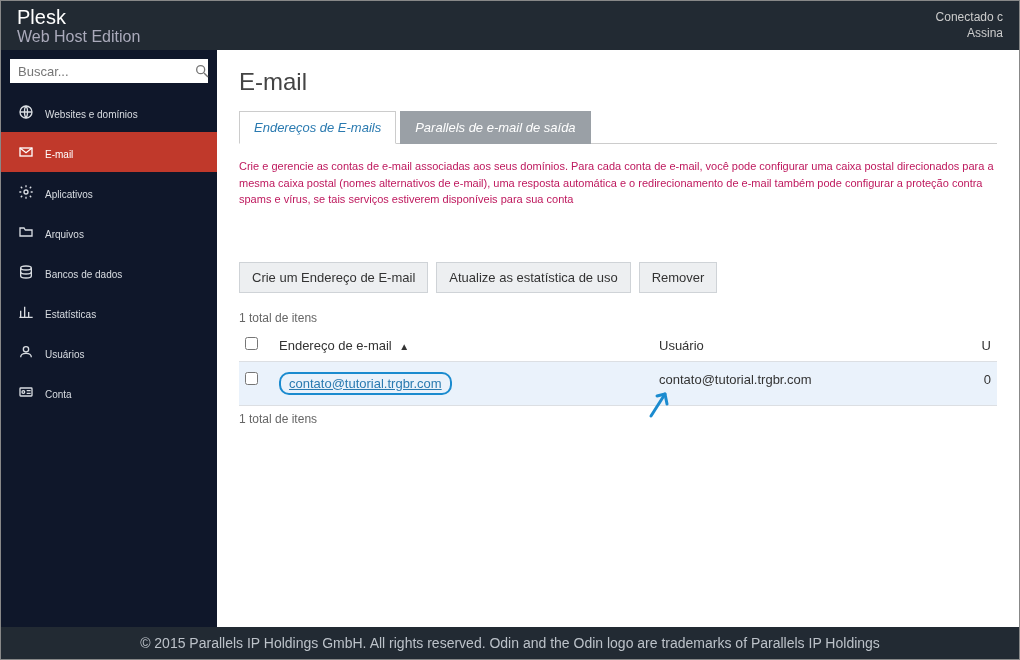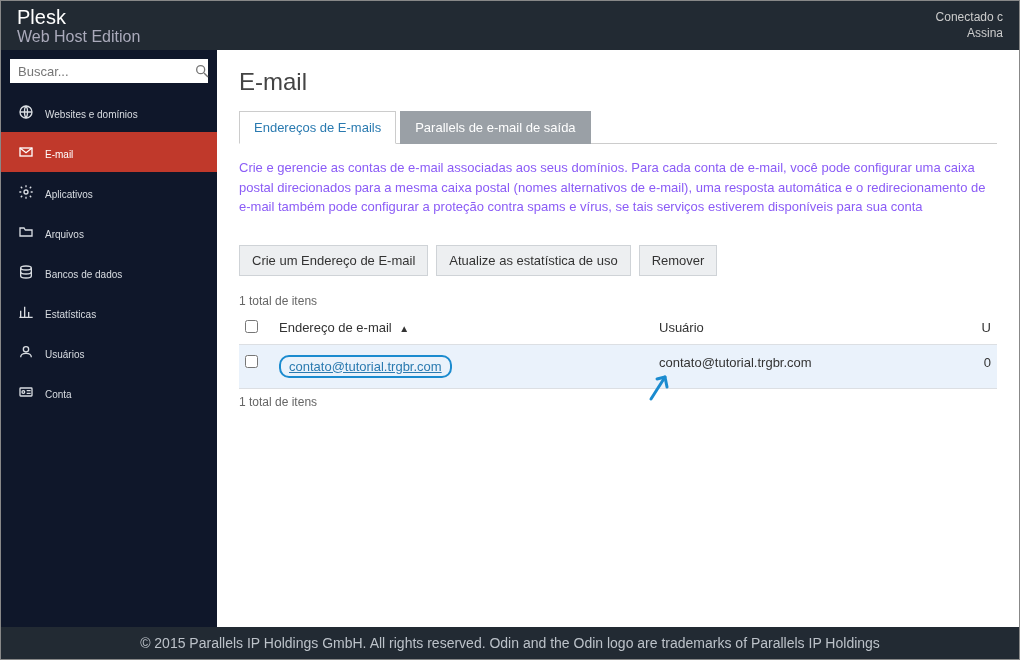--- a/index.html
+++ b/index.html
@@ -15,27 +15,27 @@
 .search-wrap { background: #fff; margin: 9px; display: flex; align-items: center; padding: 4px 8px; }
 .search-wrap input { border: none; outline: none; flex: 1; font-size: 13px; }
 .search-wrap .mag { color: #777; }
 .nav { display: flex; flex-direction: column; }
 .nav-item { display: flex; align-items: flex-end; gap: 10px; padding: 12px 16px; font-size: 10px; color: #d9dde2; cursor: pointer; }
 .nav-item.active { background: #c0392b; color: #fff; }
 .nav-item .ic { width: 18px; display: inline-flex; justify-content: center; }
 .main { flex: 1; background: #fff; padding: 18px 22px; overflow: hidden; display:flex; flex-direction:column; }
 .page-title { font-size: 24px; font-weight: 300; color: #444; margin-bottom: 14px; }
 .tabs { display: flex; gap: 4px; border-bottom: 1px solid #ccc; margin-bottom: 14px; }
-.tab { padding: 8px 14px; font-size: 13px; background: #9aa0a6; color: #fff; cursor: pointer; border: 1px solid transparent; position: relative; top: 1px; }
+.tab { padding: 8px 14px; font-size: 13px; background: #9aa0a6; color: #fff; cursor: pointer; border: 1px solid transparent; position: relative; top: 1px; font-style: italic; }
 .tab.active { background: #fff; color: #2a7ab0; border: 1px solid #ccc; border-bottom-color: #fff; }
-.desc { font-size: 13px; color: #8b5cf6; line-height: 1.5; margin-bottom: 4px; }
+.desc { font-size: 11px; color: #be185d; line-height: 1.5; margin-bottom: 30px; }
 .toolbar { display: flex; gap: 8px; margin-bottom: 12px; margin-top: 24px; }
 .btn { background: #edeff1; border: 1px solid #cfd3d7; padding: 7px 12px; font-size: 13px; color: #333; cursor: pointer; }
 .count { font-size: 12px; color: #666; margin: 6px 0 4px; }
-.table-head { display: flex; align-items: center; border-bottom: 1px solid #dcdfe3; padding: 8px 6px; font-size: 13px; color: #333; }
+.table-head { display: flex; align-items: flex-end; border-bottom: 1px solid #dcdfe3; padding: 8px 6px; font-size: 13px; color: #333; }
 .col-check { width: 34px; }
 .col-email { flex: 0 0 380px; }
 .col-user { flex: 1; }
 .col-u { width: 30px; text-align:right;}
 .sort-caret { margin-left: 4px; font-size: 10px; }
 .row { display: flex; background: #eaf2fb; padding: 10px 6px; border-bottom: 1px solid #dcdfe3; position: relative; }
 .email-pill { display: inline-block; border: 2px solid #1b8bcf; border-radius: 10px; padding: 2px 8px; color: #2a7ab0; text-decoration: underline; cursor: pointer; }
 .arrow-annot { position: absolute; left: 406px; top: 26px; color: #1b8bcf; }
 .footer { background: #222a33; color: #bcc2c9; font-size: 14px; text-align: center; padding: 8px 0; }
 input[type=checkbox]{ width:13px; height:13px; }

